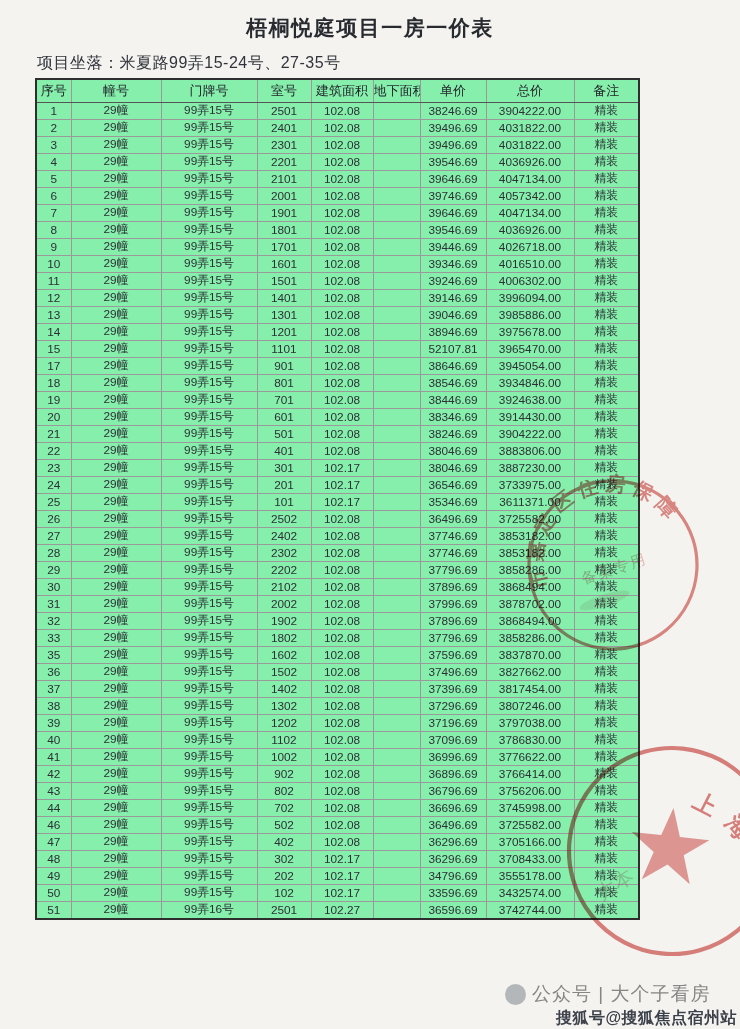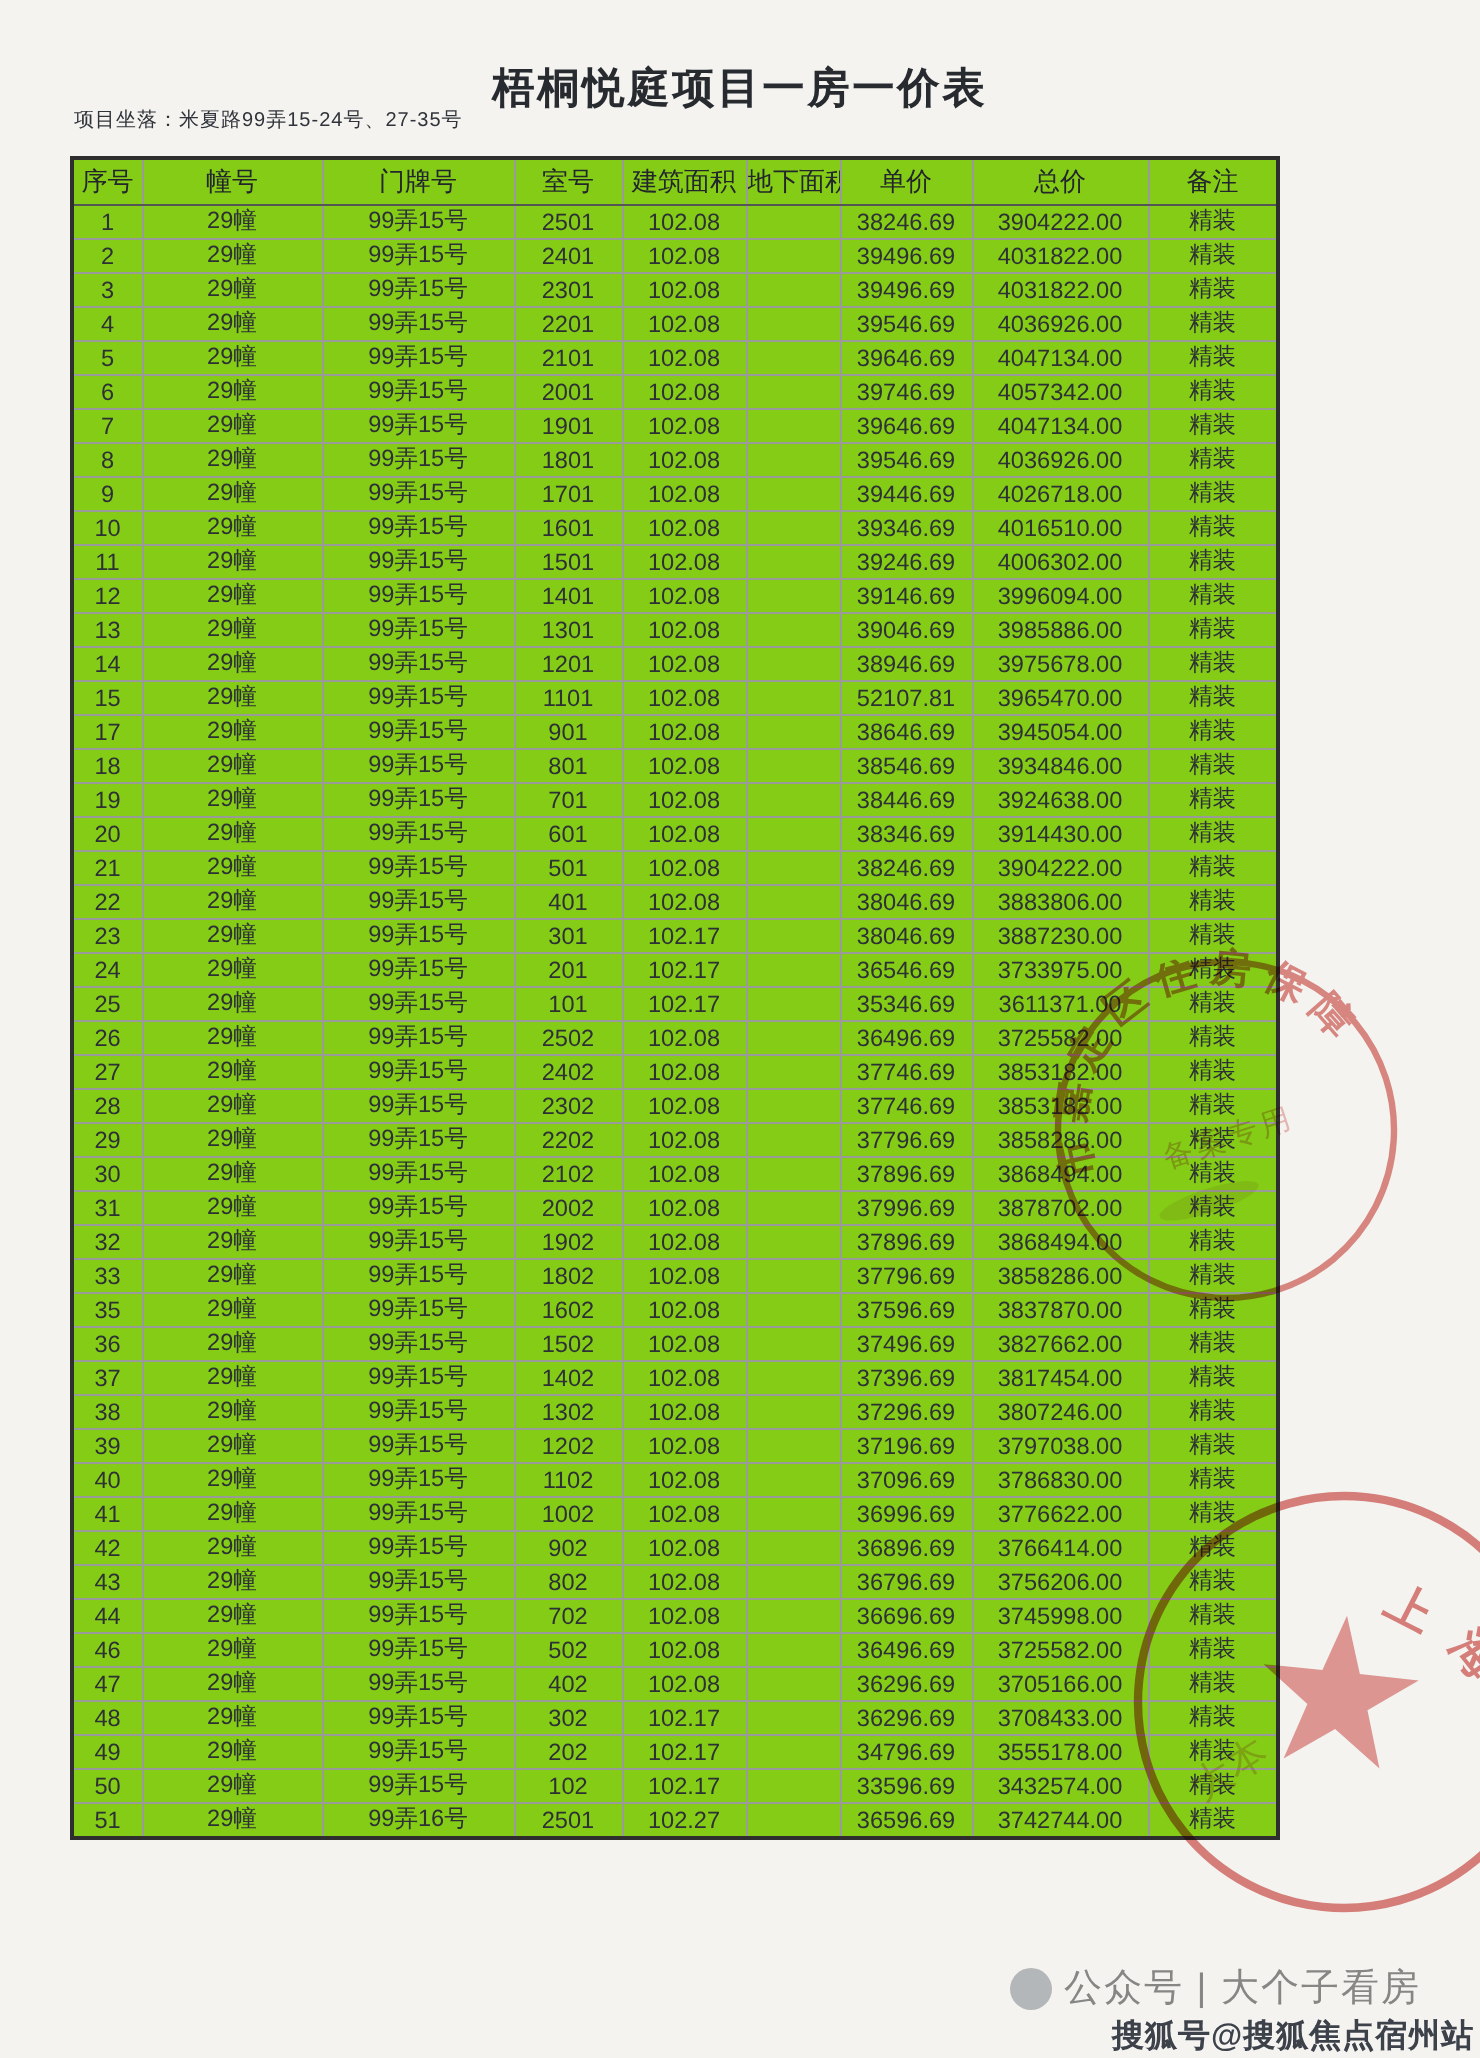--- a/index.html
+++ b/index.html
@@ -5,30 +5,30 @@
   html,body{margin:0;padding:0;}
   body{
     width:740px;height:1029px;overflow:hidden;position:relative;
     background:#f4f3f0;
     font-family:"Liberation Sans","DejaVu Sans",sans-serif;
     color:#2b2b2b;
   }
   .page{position:absolute;inset:0;filter:blur(.25px);}
   .title{
     position:absolute;top:14px;left:0;width:740px;text-align:center;
-    font-size:21px;font-weight:bold;letter-spacing:1.5px;color:#272b30;margin-top:16px;
+    font-size:21px;font-weight:bold;letter-spacing:1.5px;color:#272b30;
   }
   .subtitle{
-    position:absolute;top:53px;left:37px;font-size:10px;color:#30343a;letter-spacing:.5px;
+    position:absolute;top:53px;left:37px;font-size:16px;color:#30343a;letter-spacing:.5px;
   }
   table.price{
     position:absolute;top:78px;left:35px;width:603px;height:675px;
     border-collapse:collapse;table-layout:fixed;
     border:2.5px solid #2e2e2e;
-    background:#84cc16;
+    background:#86efac;
   }
   table.price th,table.price td{
     border:1px solid #9a9a9a;
     text-align:center;vertical-align:middle;
     padding:0;overflow:hidden;white-space:nowrap;
   }
   table.price th{
     height:22px;font-size:13px;font-weight:normal;color:#23262b;
     border-bottom:1.5px solid #555;
   }

